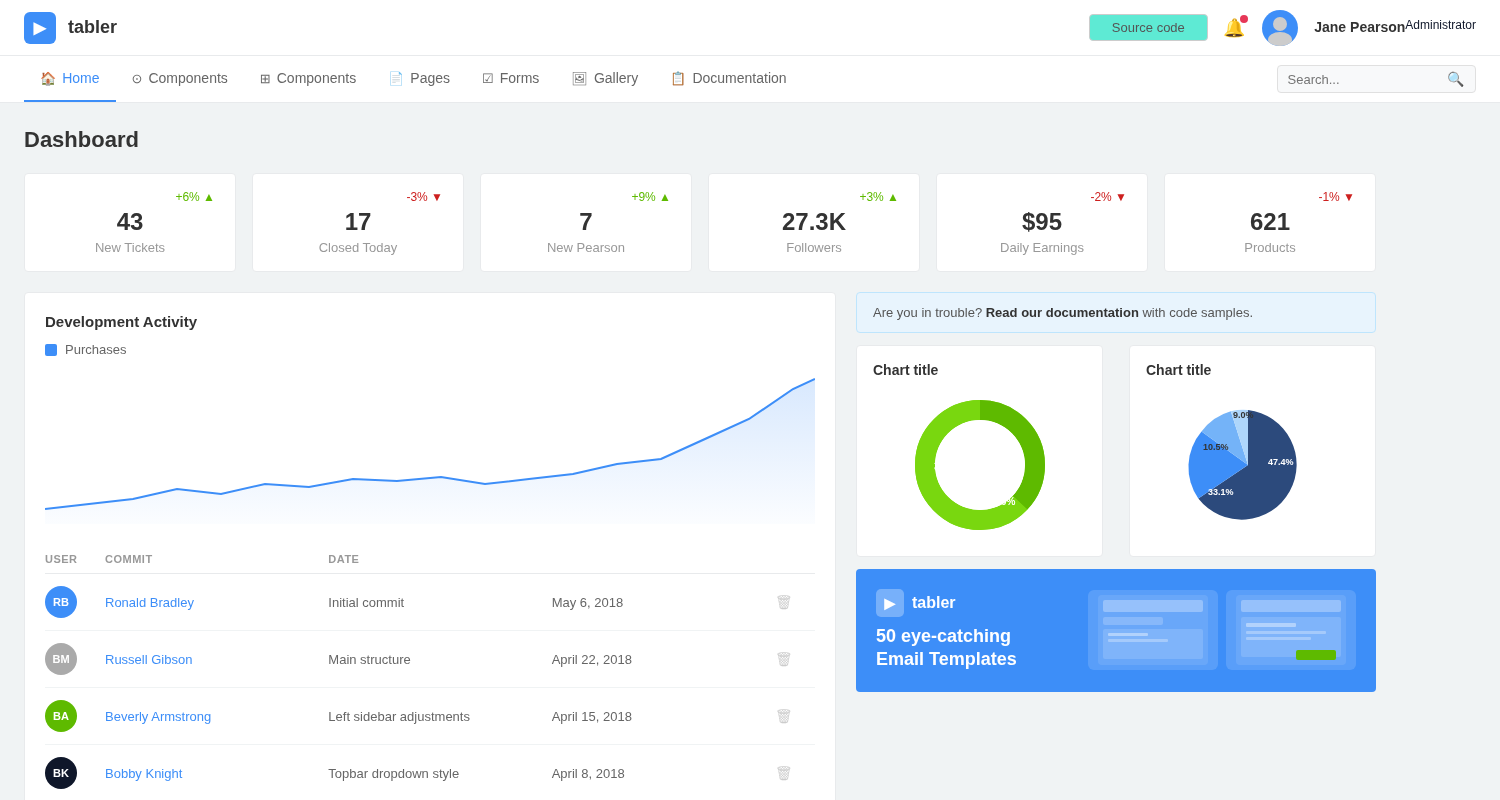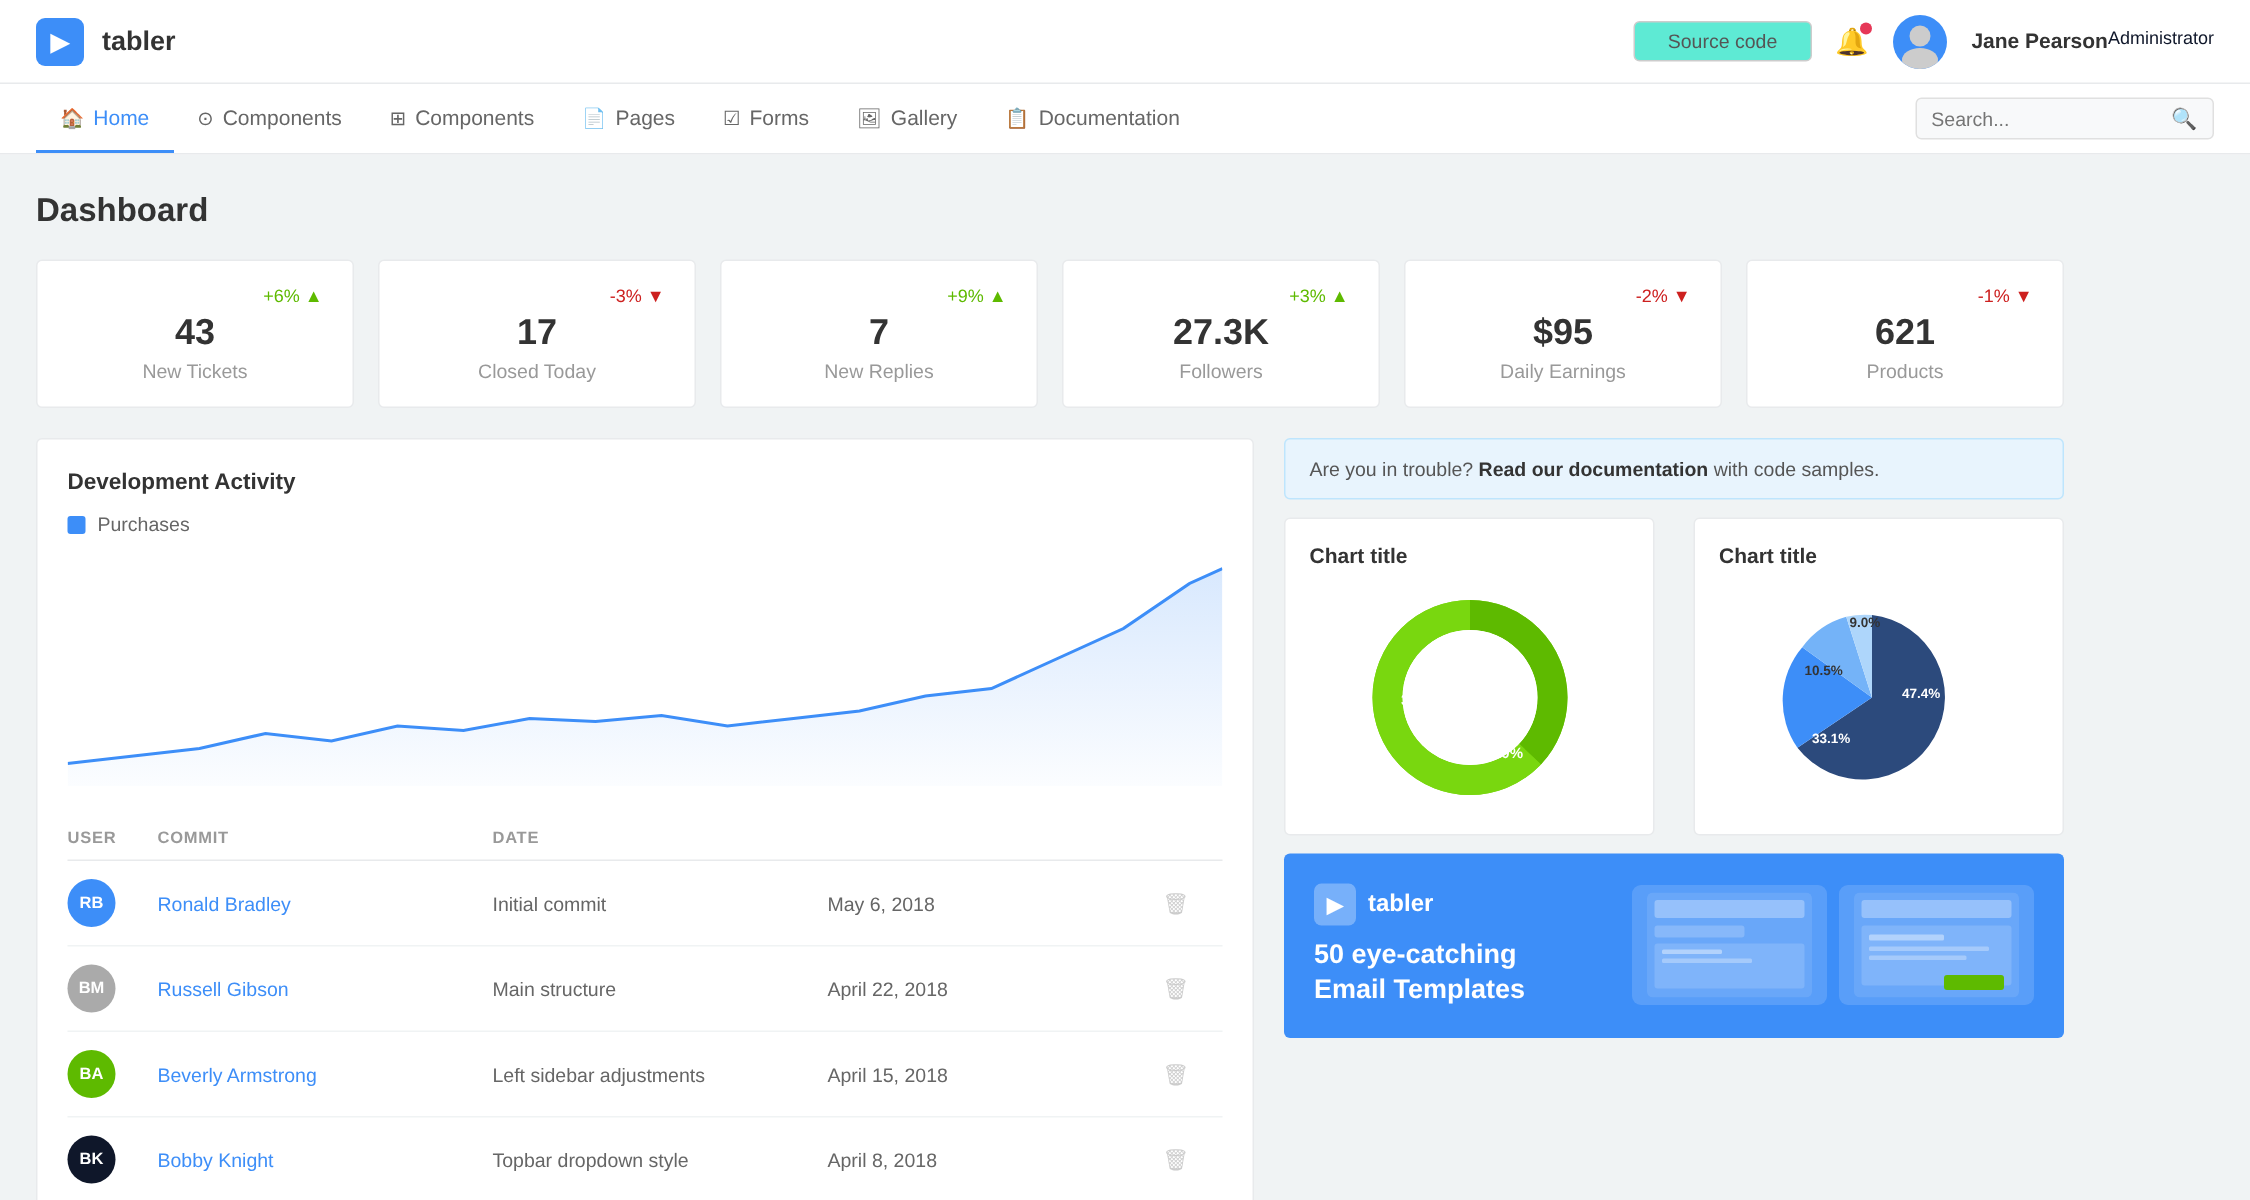--- a/index.html
+++ b/index.html
@@ -172,21 +172,21 @@
       <span class="stat-badge down">-3% ▼</span>
     </div>
     <div class="stat-value">17</div>
     <div class="stat-label">Closed Today</div>
   </div>
       <div class="stat-card">
     <div class="stat-header">
       <span class="stat-badge up">+9% ▲</span>
     </div>
     <div class="stat-value">7</div>
-    <div class="stat-label">New Replies</div>
+    <div class="stat-label">New Pearson</div>
   </div>
       <div class="stat-card">
     <div class="stat-header">
       <span class="stat-badge up">+3% ▲</span>
     </div>
     <div class="stat-value">27.3K</div>
     <div class="stat-label">Followers</div>
   </div>
       <div class="stat-card">
     <div class="stat-header">

